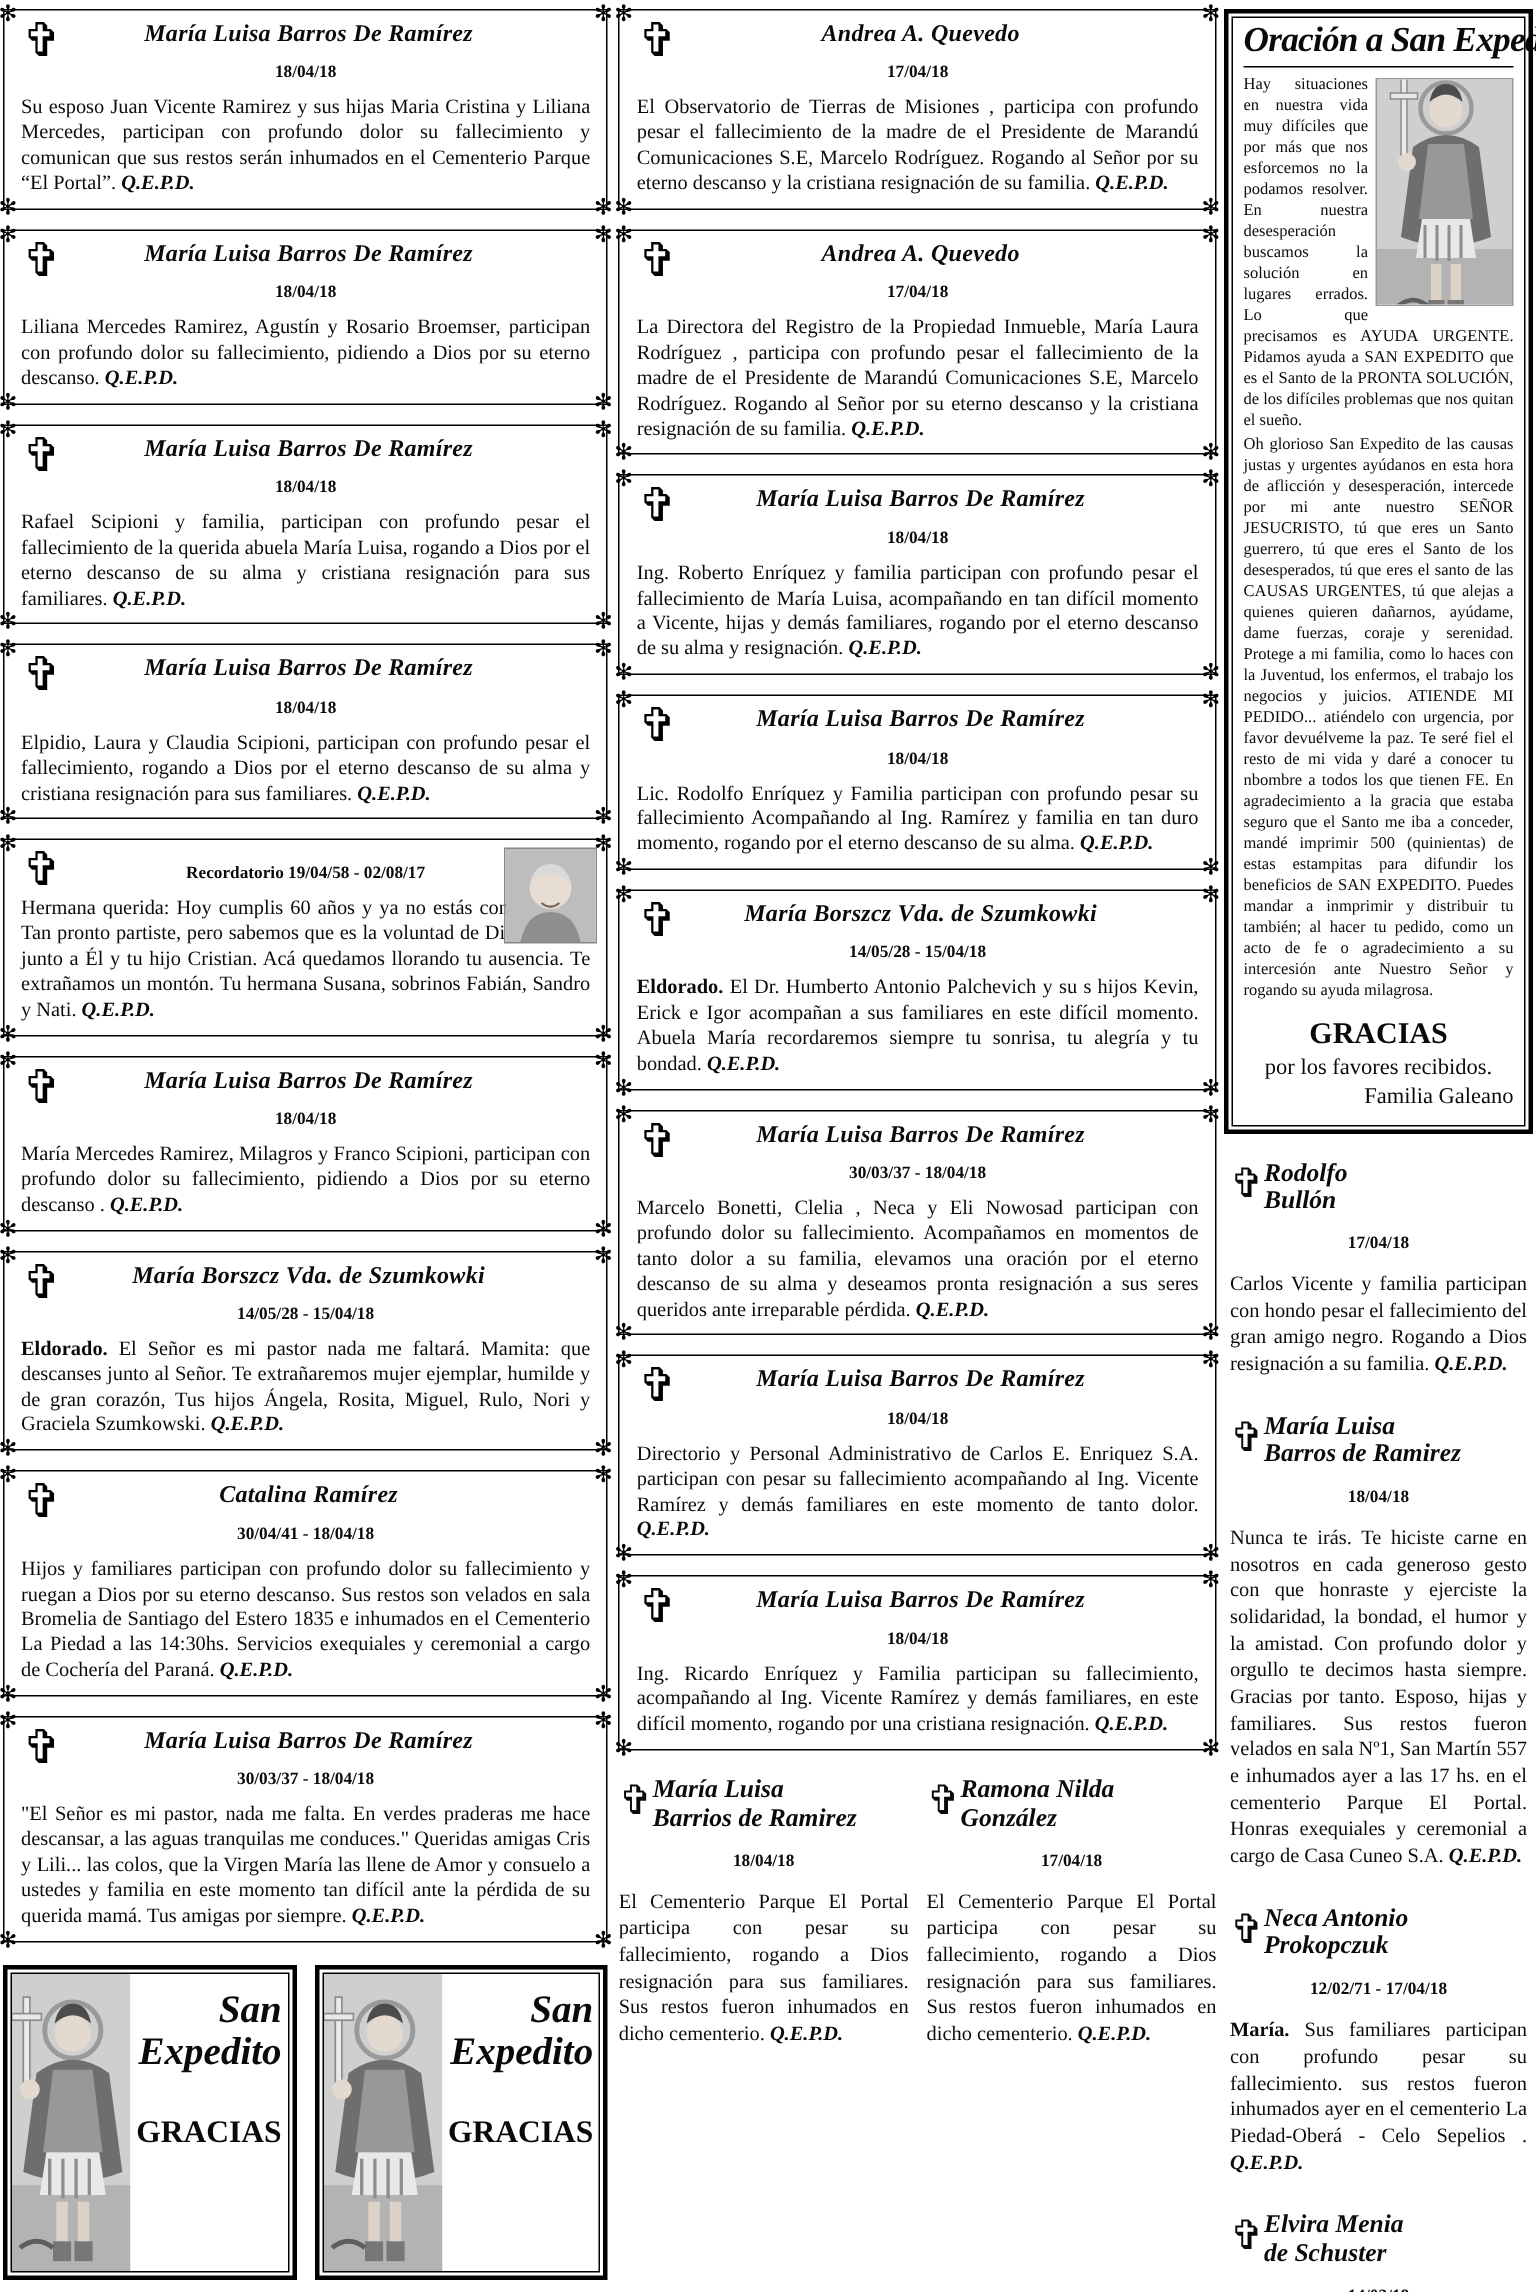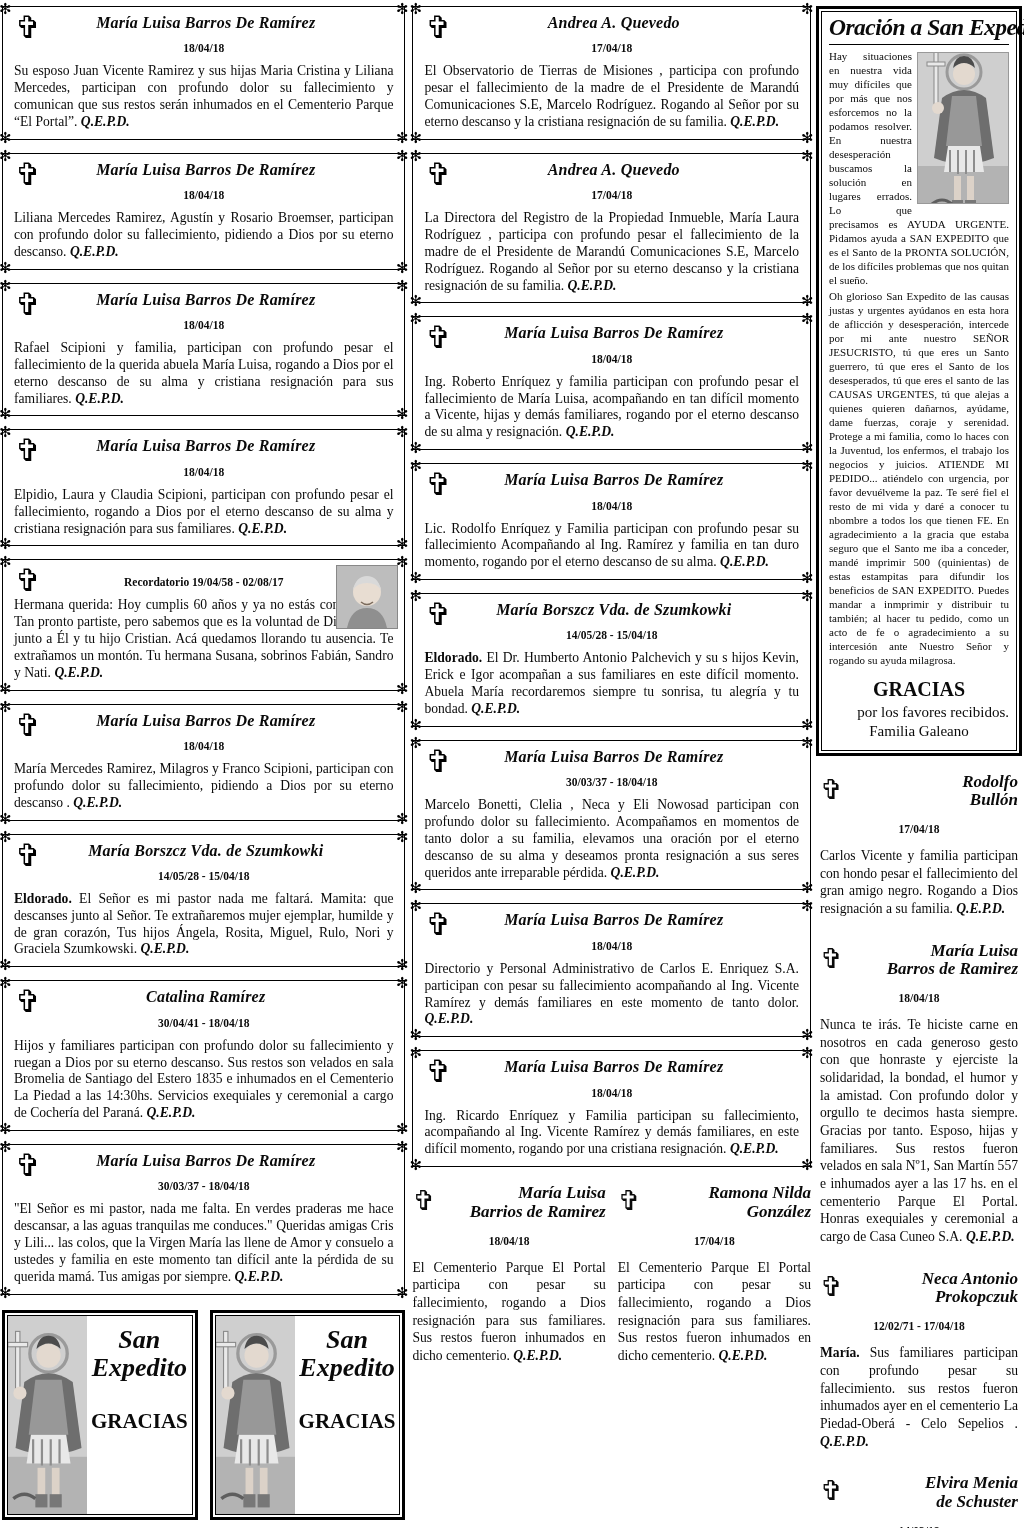--- a/index.html
+++ b/index.html
@@ -47,48 +47,48 @@
   }
 
   
   .cards-row { display:flex; gap:12px; margin-top:2px; }
   .card {
     flex:1; height:200px; border:1.5px solid #000; outline:3.5px solid #000;
     outline-offset:2px; margin:5px; display:flex; background:#fff;
   }
   .card .saint { width:46%; height:100%; }
   .card-text { flex:1; display:flex; flex-direction:column; align-items:center; padding:10px 4px 8px; }
-  .card-title { font-style:italic; font-weight:bold; font-size:26px; line-height:1.1; text-align:center; }
+  .card-title { font-style:italic; font-weight:bold; font-size:26px; line-height:1.1; text-align:right; }
   .card-thanks { font-weight:bold; font-size:21px; margin-top:26px; font-family:"Liberation Serif",serif; }
 
   
   .prayer {
     border:1.5px solid #000; outline:3px solid #000; outline-offset:2px;
     margin:5px 3px 16px 3px; padding:2px 7px 10px; background:#fff;
   }
   .prayer-title {
     font-style:italic; font-weight:bold; font-size:23.5px; text-align:center;
     border-bottom:1.5px solid #000; padding-bottom:3px; margin-bottom:5px;
     letter-spacing:-0.5px; white-space:nowrap;
   }
   .prayer-img { float:right; width:92px; height:152px; margin:2px 0 3px 5px; border:1px solid #999; }
   .prayer p { font-size:11px; line-height:1.27; text-align:justify; }
   .prayer p + p { margin-top:3px; }
   .prayer-thanks { text-align:center; font-weight:bold; font-size:20px; margin-top:10px; }
-  .prayer-sub { text-align:right; font-size:15px; margin-top:3px; }
-  .prayer-family { text-align:center; font-size:15px; margin-top:2px; }
+  .prayer-sub { text-align:center; font-size:15px; margin-top:3px; }
+  .prayer-family { text-align:right; font-size:15px; margin-top:2px; }
 
   
   .mini { margin:6px 2px 18px; }
   .mini-head { display:flex; align-items:flex-start; }
   .mini-head .cross2 {
     font-family:"DejaVu Sans",sans-serif; font-size:27px; line-height:1; margin-top:3px;
   }
   .mini-name {
-    flex:1; text-align:right; font-style:italic; font-weight:bold;
+    flex:1; text-align:left; font-style:italic; font-weight:bold;
     font-size:17px; line-height:1.1;
   }
   .mini .date { text-align:center; font-weight:bold; font-size:11.5px; margin:13px 0 12px; }
   .mini .body { font-size:13.6px; line-height:1.3; text-align:justify; }
 
   .minis-row { display:flex; gap:12px; margin-top:4px; }
   .minis-row .mini { flex:1; margin:0; }
 
   .saint-svg, .photo svg { display:block; width:100%; height:100%; }
 </style>

